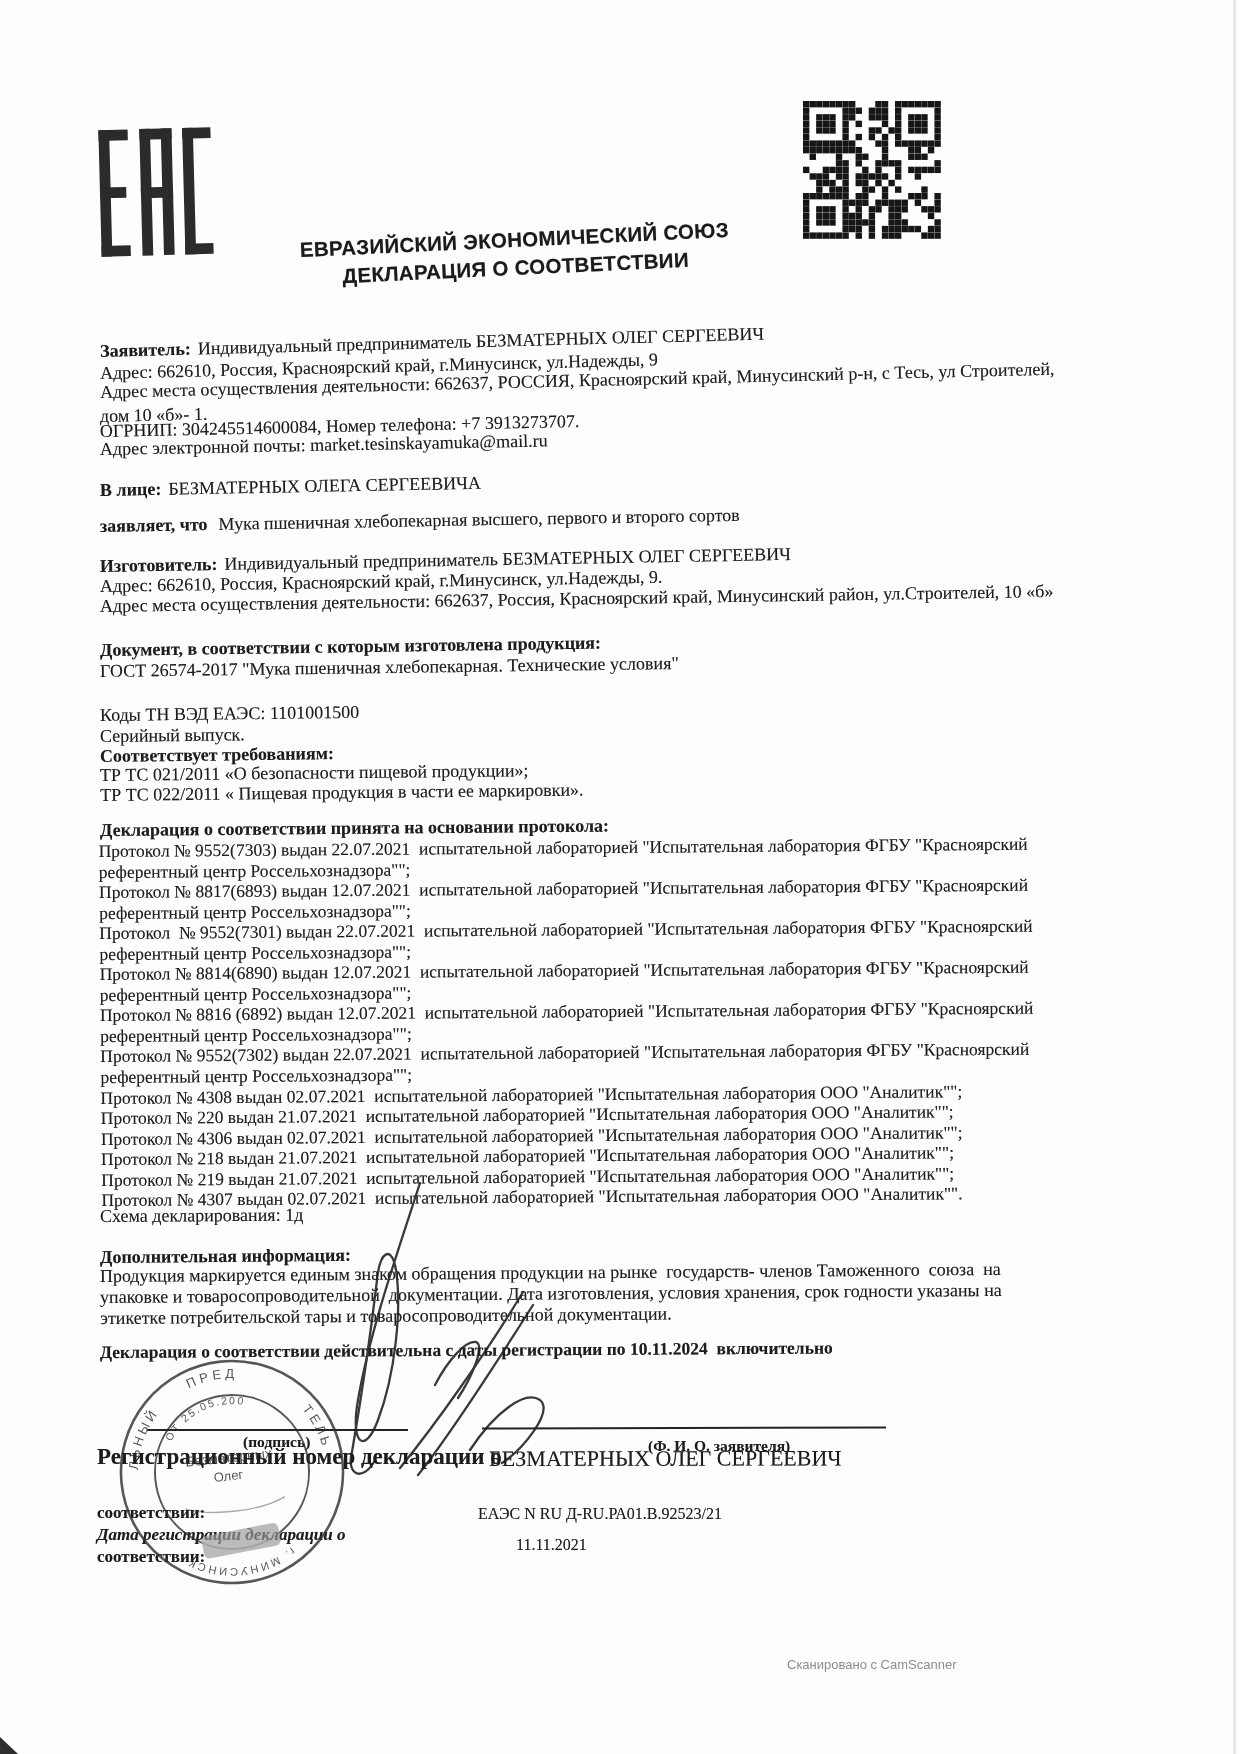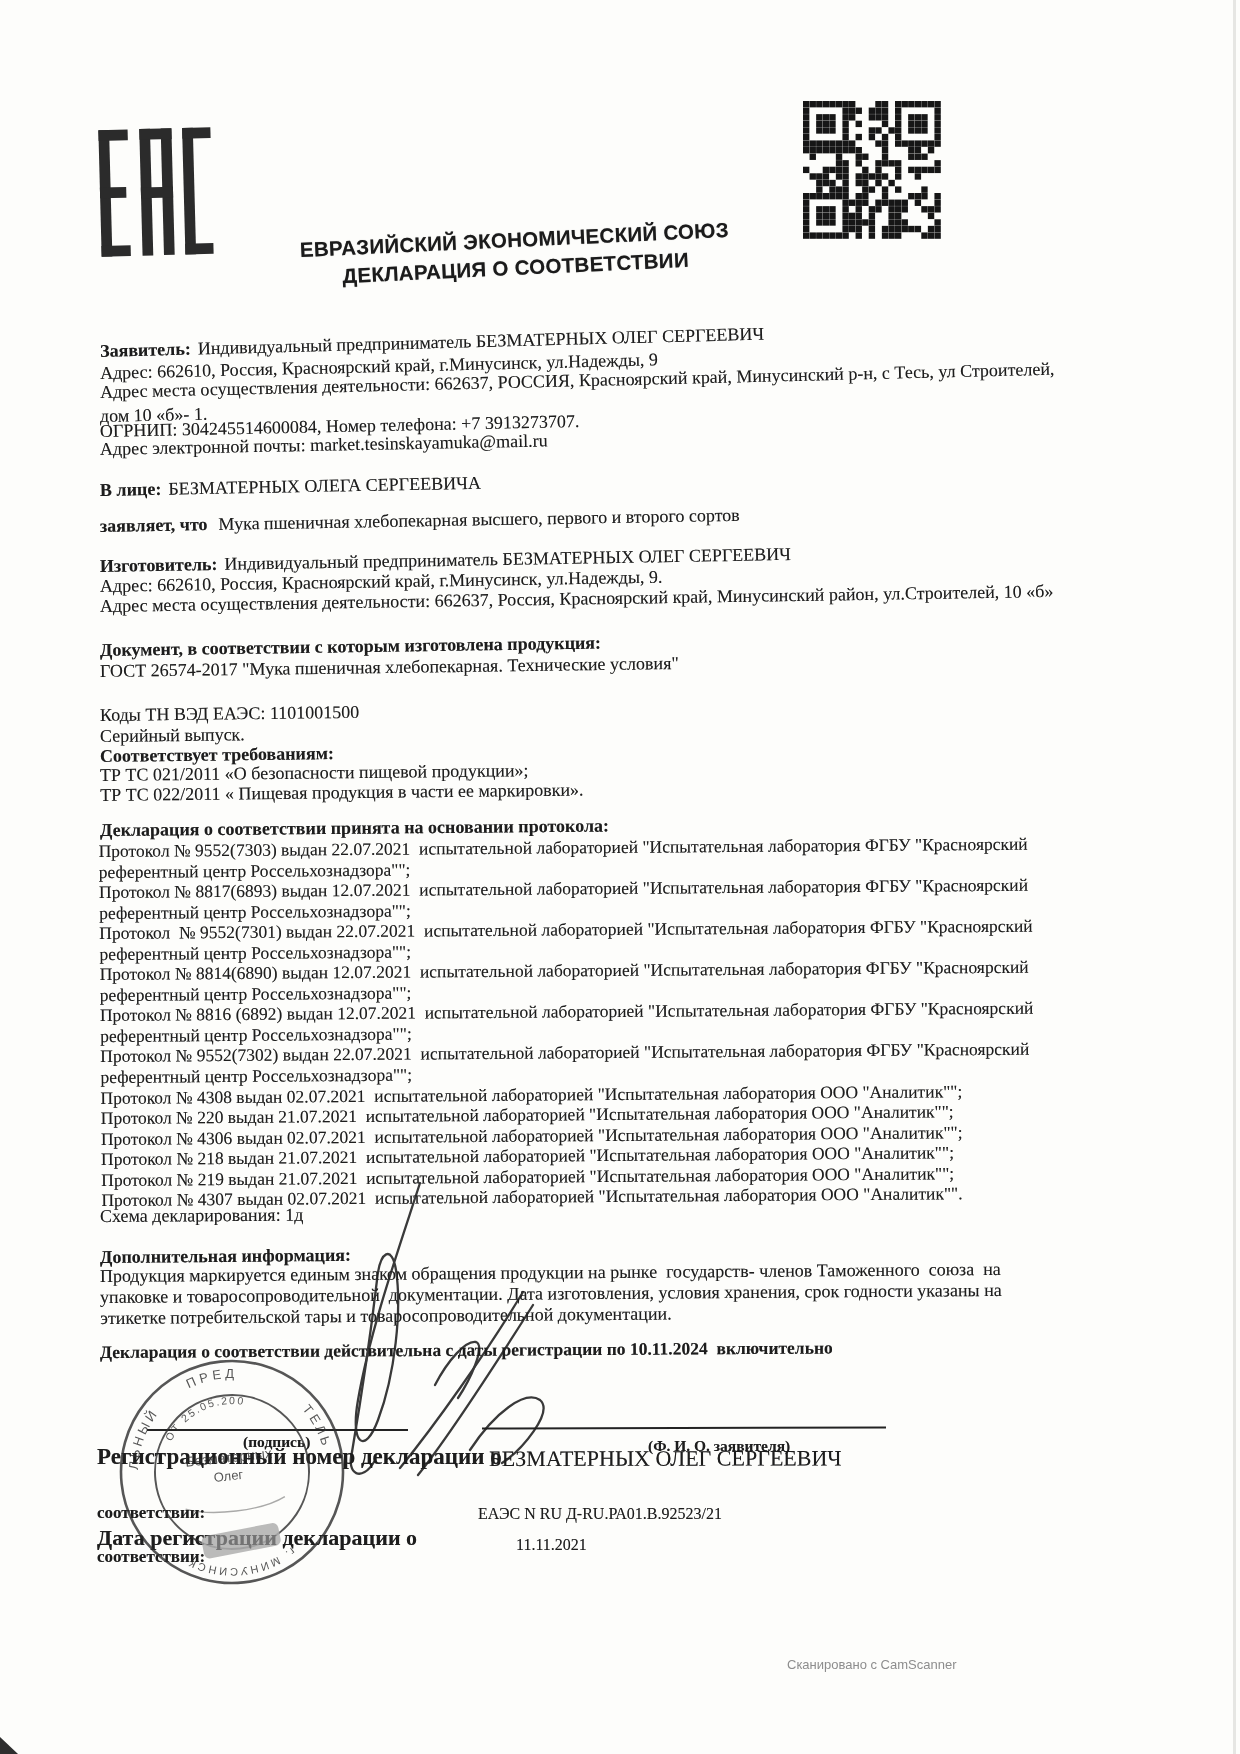--- a/index.html
+++ b/index.html
@@ -378,21 +378,21 @@
 
   <div class="line" style="left:489px;top:1446px;font-size:22px;transform:rotate(-0.1deg);text-align:right;">БЕЗМАТЕРНЫХ ОЛЕГ СЕРГЕЕВИЧ</div>
   <div class="rule" style="left:482px;top:1427px;width:404px;transform:rotate(-0.15deg);"></div>
   <div class="rule" style="left:147px;top:1429px;width:261px;"></div>
   <div class="line smallcap" style="left:243px;top:1433px;">(подпись)</div>
   <div class="line smallcap" style="left:648px;top:1437px;text-align:right;">(Ф. И. О. заявителя)</div>
 
   <div class="line b" style="left:97px;top:1444px;font-size:23px;">Регистрационный номер декларации о</div>
   <div class="line b" style="left:97px;top:1503px;font-size:17px;">соответствии:</div>
   <div class="line" style="left:478px;top:1477px;font-size:16px;margin-top:28px;">ЕАЭС N RU Д-RU.РА01.В.92523/21</div>
-  <div class="line b" style="left:97px;top:1525px;font-size:22px;">Дата регистрации декларации о</div>
+  <div class="line b" style="left:97px;top:1525px;font-size:17px;font-style:italic;">Дата регистрации декларации о</div>
   <div class="line b" style="left:97px;top:1547px;font-size:17px;">соответствии:</div>
   <div class="line" style="left:516px;top:1536px;font-size:16px;">11.11.2021</div>
 
   <svg style="left:112px;top:1352px;width:240px;height:240px;" viewBox="0 0 240 240">
     <g opacity="0.8" transform="rotate(-6 120 120)" fill="#2d2d2d" font-family="Liberation Sans, sans-serif">
       <circle cx="120" cy="120" r="111" fill="none" stroke="#2d2d2d" stroke-width="2.6"></circle>
       <circle cx="120" cy="120" r="77" fill="none" stroke="#2d2d2d" stroke-width="2"></circle>
       <defs>
         <path id="arcTop" d="M 26,120 A 94,94 0 0 1 214,120"></path>
         <path id="arcInner" d="M 52,120 A 68,68 0 0 1 188,120"></path>

